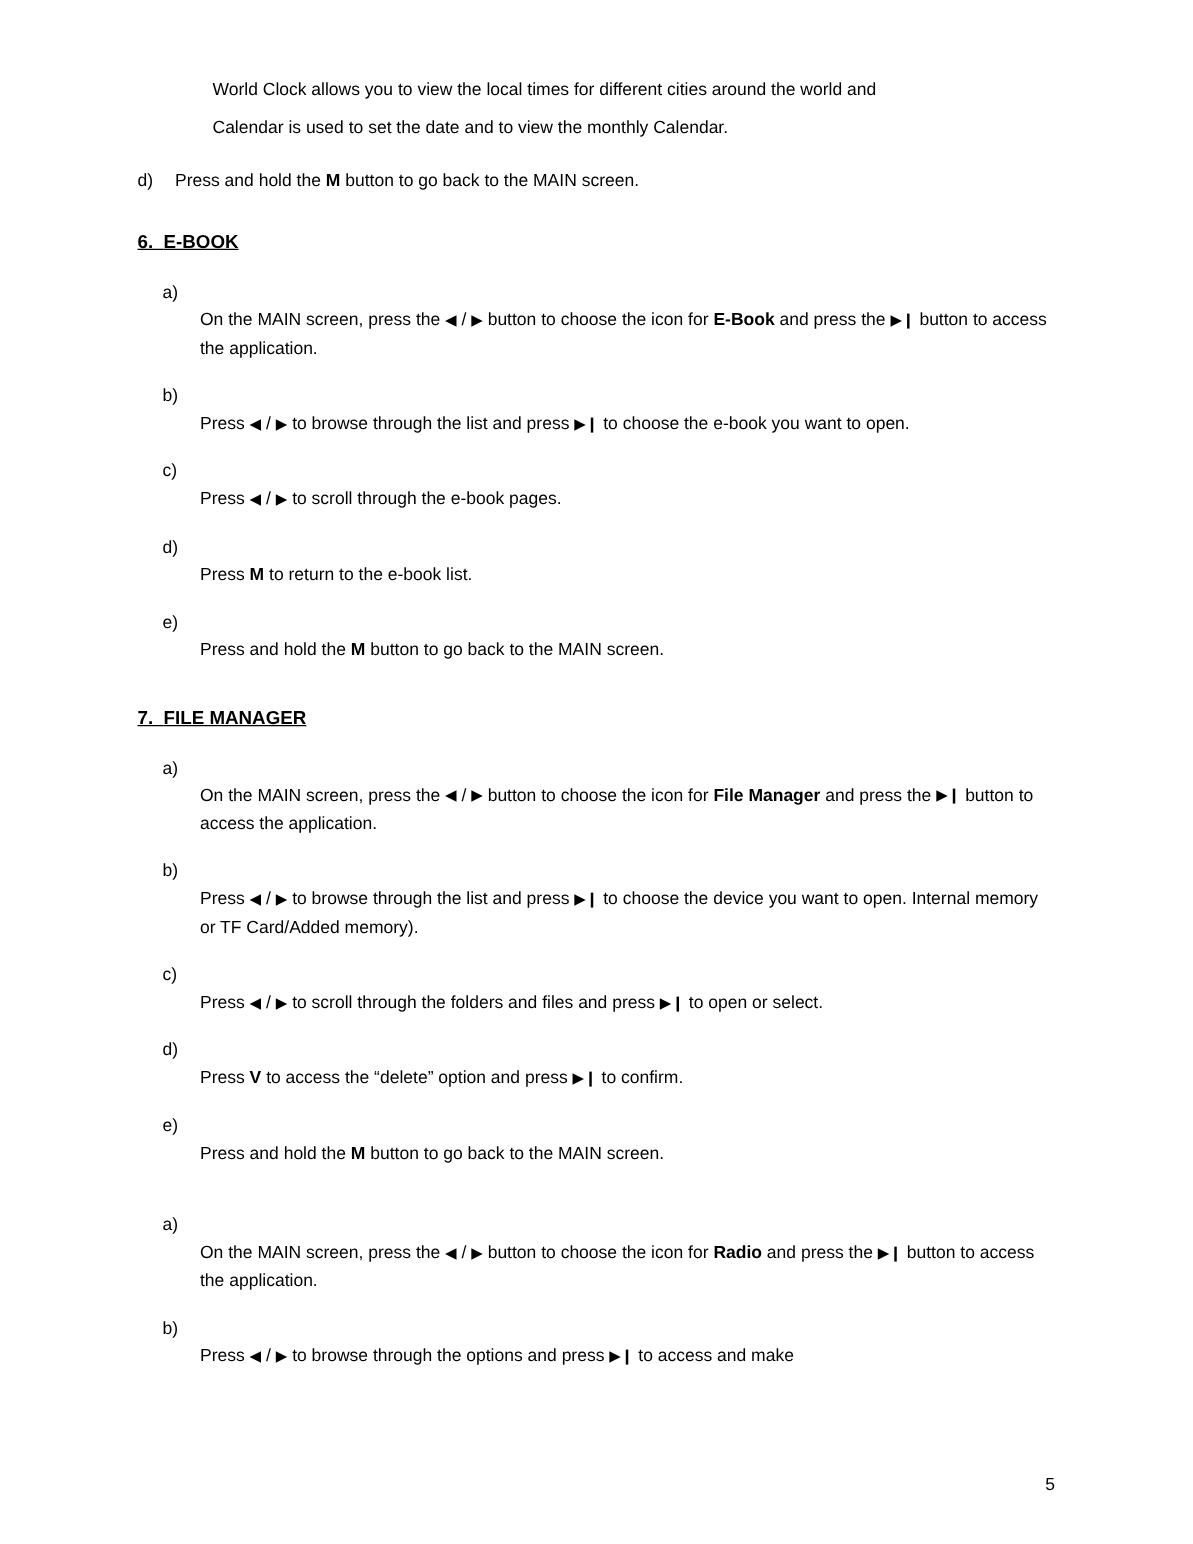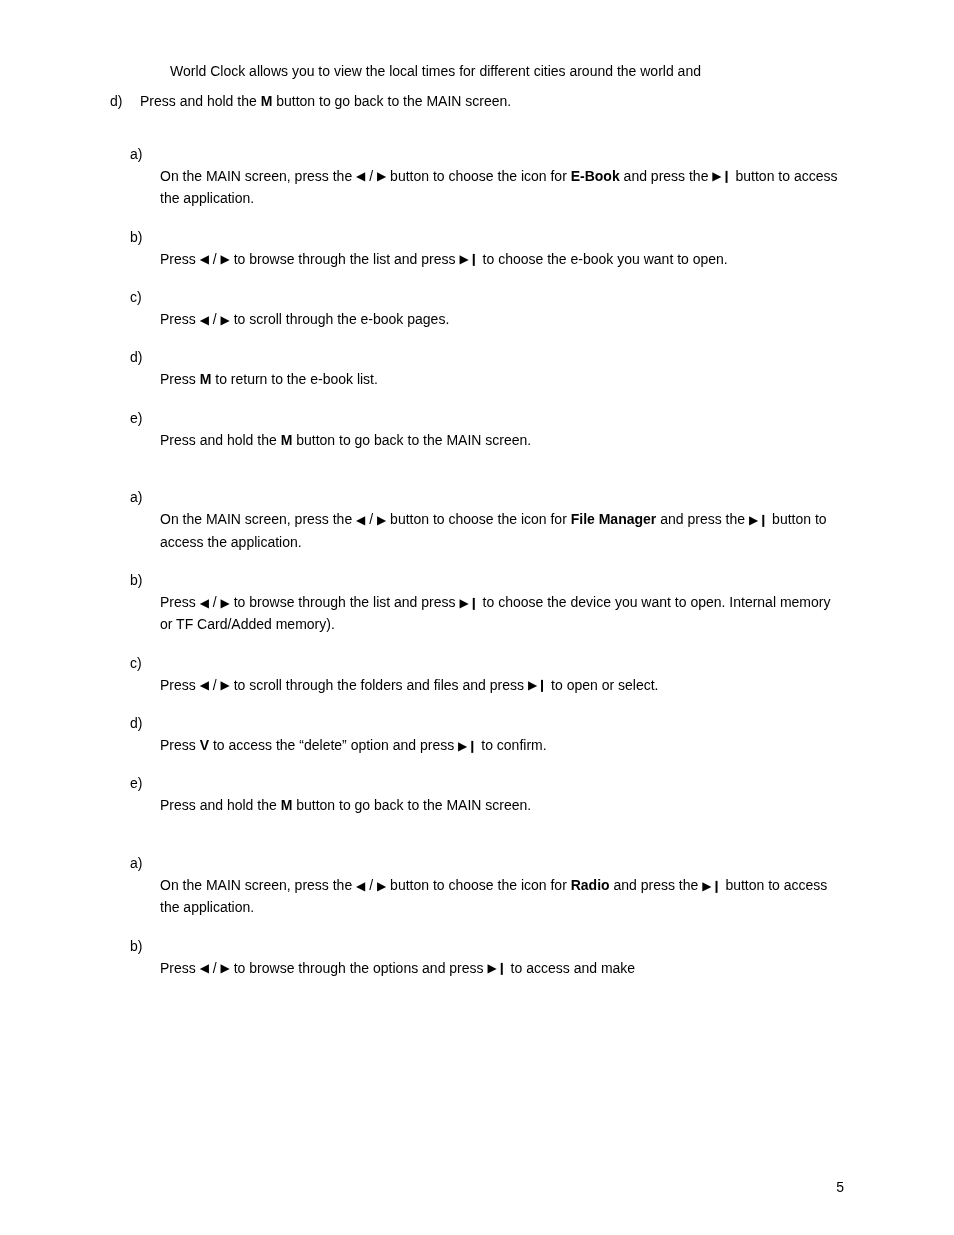--- a/index.html
+++ b/index.html
@@ -107,29 +107,35 @@
     }
   </style>
 </head>
 <body>
 
 <div class="page">
 
   <div class="intro-text">
     <span>World Clock allows you to view the local times for different cities around the world and</span>
   </div>
+  <div class="intro-text-2">
+    <span>Calendar is used to set the date and to view the monthly Calendar.</span>
+  </div>
 
   <div class="item-d-intro">
     <span class="item-label">d)</span>
     <span class="item-content">
       Press and hold the <strong>M</strong> button to go back to the MAIN screen.
     </span>
   </div>
 
   <div class="section">
+    <div class="section-heading">
+      <span>6.&nbsp;&nbsp;</span><span>E-BOOK</span>
+    </div>
     <div class="section-items">
 
       <div class="section-item">
         <span class="item-label">a)</span>
         <span class="item-content">
           On the MAIN screen, press the <span class="icon-left">◀</span> / <span class="icon-left">▶</span> button to choose the icon for <strong>E-Book</strong> and
           press the <span class="icon-play-pause">▶❙</span> button to access the application.
         </span>
       </div>
 
@@ -159,20 +165,23 @@
         <span class="item-label">e)</span>
         <span class="item-content">
           Press and hold the <strong>M</strong> button to go back to the MAIN screen.
         </span>
       </div>
 
     </div>
   </div>
 
   <div class="section">
+    <div class="section-heading">
+      <span>7.&nbsp;&nbsp;</span><span>FILE MANAGER</span>
+    </div>
     <div class="section-items">
 
       <div class="section-item">
         <span class="item-label">a)</span>
         <span class="item-content">
           On the MAIN screen, press the <span class="icon-left">◀</span> / <span class="icon-left">▶</span> button to choose the icon for <strong>File Manager</strong> and
           press the <span class="icon-play-pause">▶❙</span> button to access the application.
         </span>
       </div>
 

